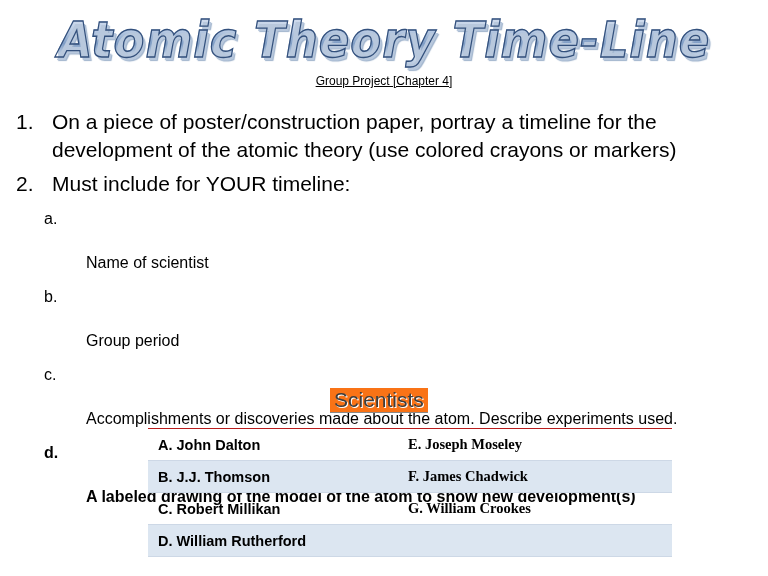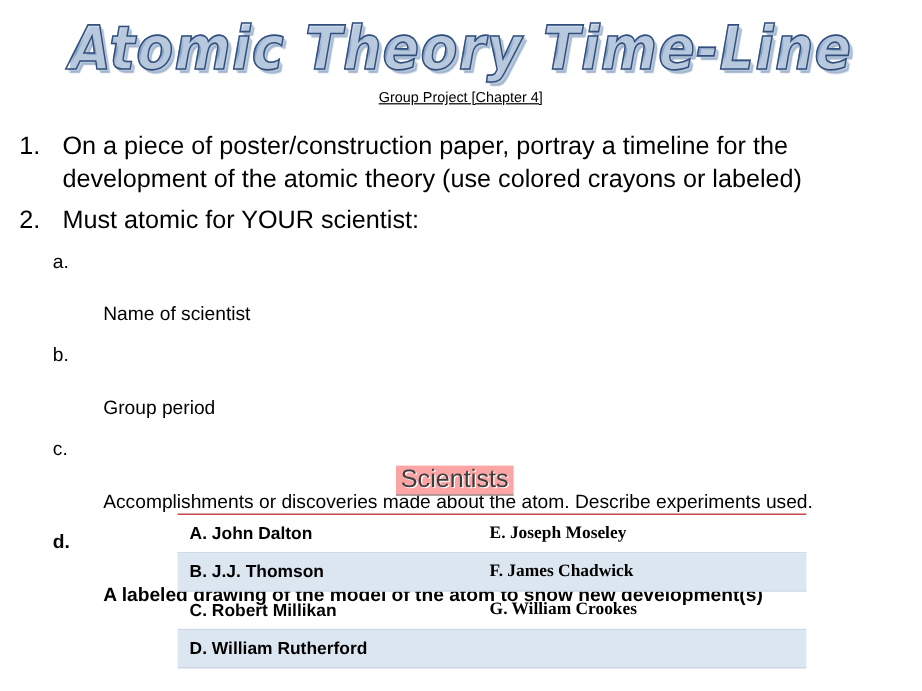--- a/index.html
+++ b/index.html
@@ -101,21 +101,21 @@
     font-weight: bold;
   }
 
   
   .scientists-head {
     position: absolute;
     left: 330px;
     top: 388px;
     font-size: 21px;
     color: #3d3d3d;
-    background: #fca5a5;
+    background: #f97316;
     padding: 0 4px;
     text-shadow: 1px 1px 0 #ffffff;
     border-bottom: 1px solid #888;
   }
 
   
   .table {
     position: absolute;
     left: 148px;
     top: 428px;
@@ -147,26 +147,26 @@
   <div class="title-wrap">
     <span class="wordart">Atomic Theory Time-Line</span>
   </div>
 
   <div class="subtitle">Group Project [Chapter 4]</div>
 
   <div class="body">
 
     <div class="lvl1">
       <div class="num">1.</div>
-      <div class="txt">On a piece of poster/construction paper, portray a timeline for the development of the atomic theory (use colored crayons or labeled)</div>
+      <div class="txt">On a piece of poster/construction paper, portray a timeline for the development of the atomic theory (use colored crayons or markers)</div>
     </div>
 
     <div class="lvl1" style="margin-top:6px;">
       <div class="num">2.</div>
-      <div class="txt">Must atomic for YOUR scientist:</div>
+      <div class="txt">Must include for YOUR timeline:</div>
     </div>
 
     <div class="lvl2">
       <div class="num">a.</div>
       <div class="txt">Name of scientist</div>
     </div>
 
     <div class="lvl2">
       <div class="num">b.</div>
       <div class="txt">Group period</div>

